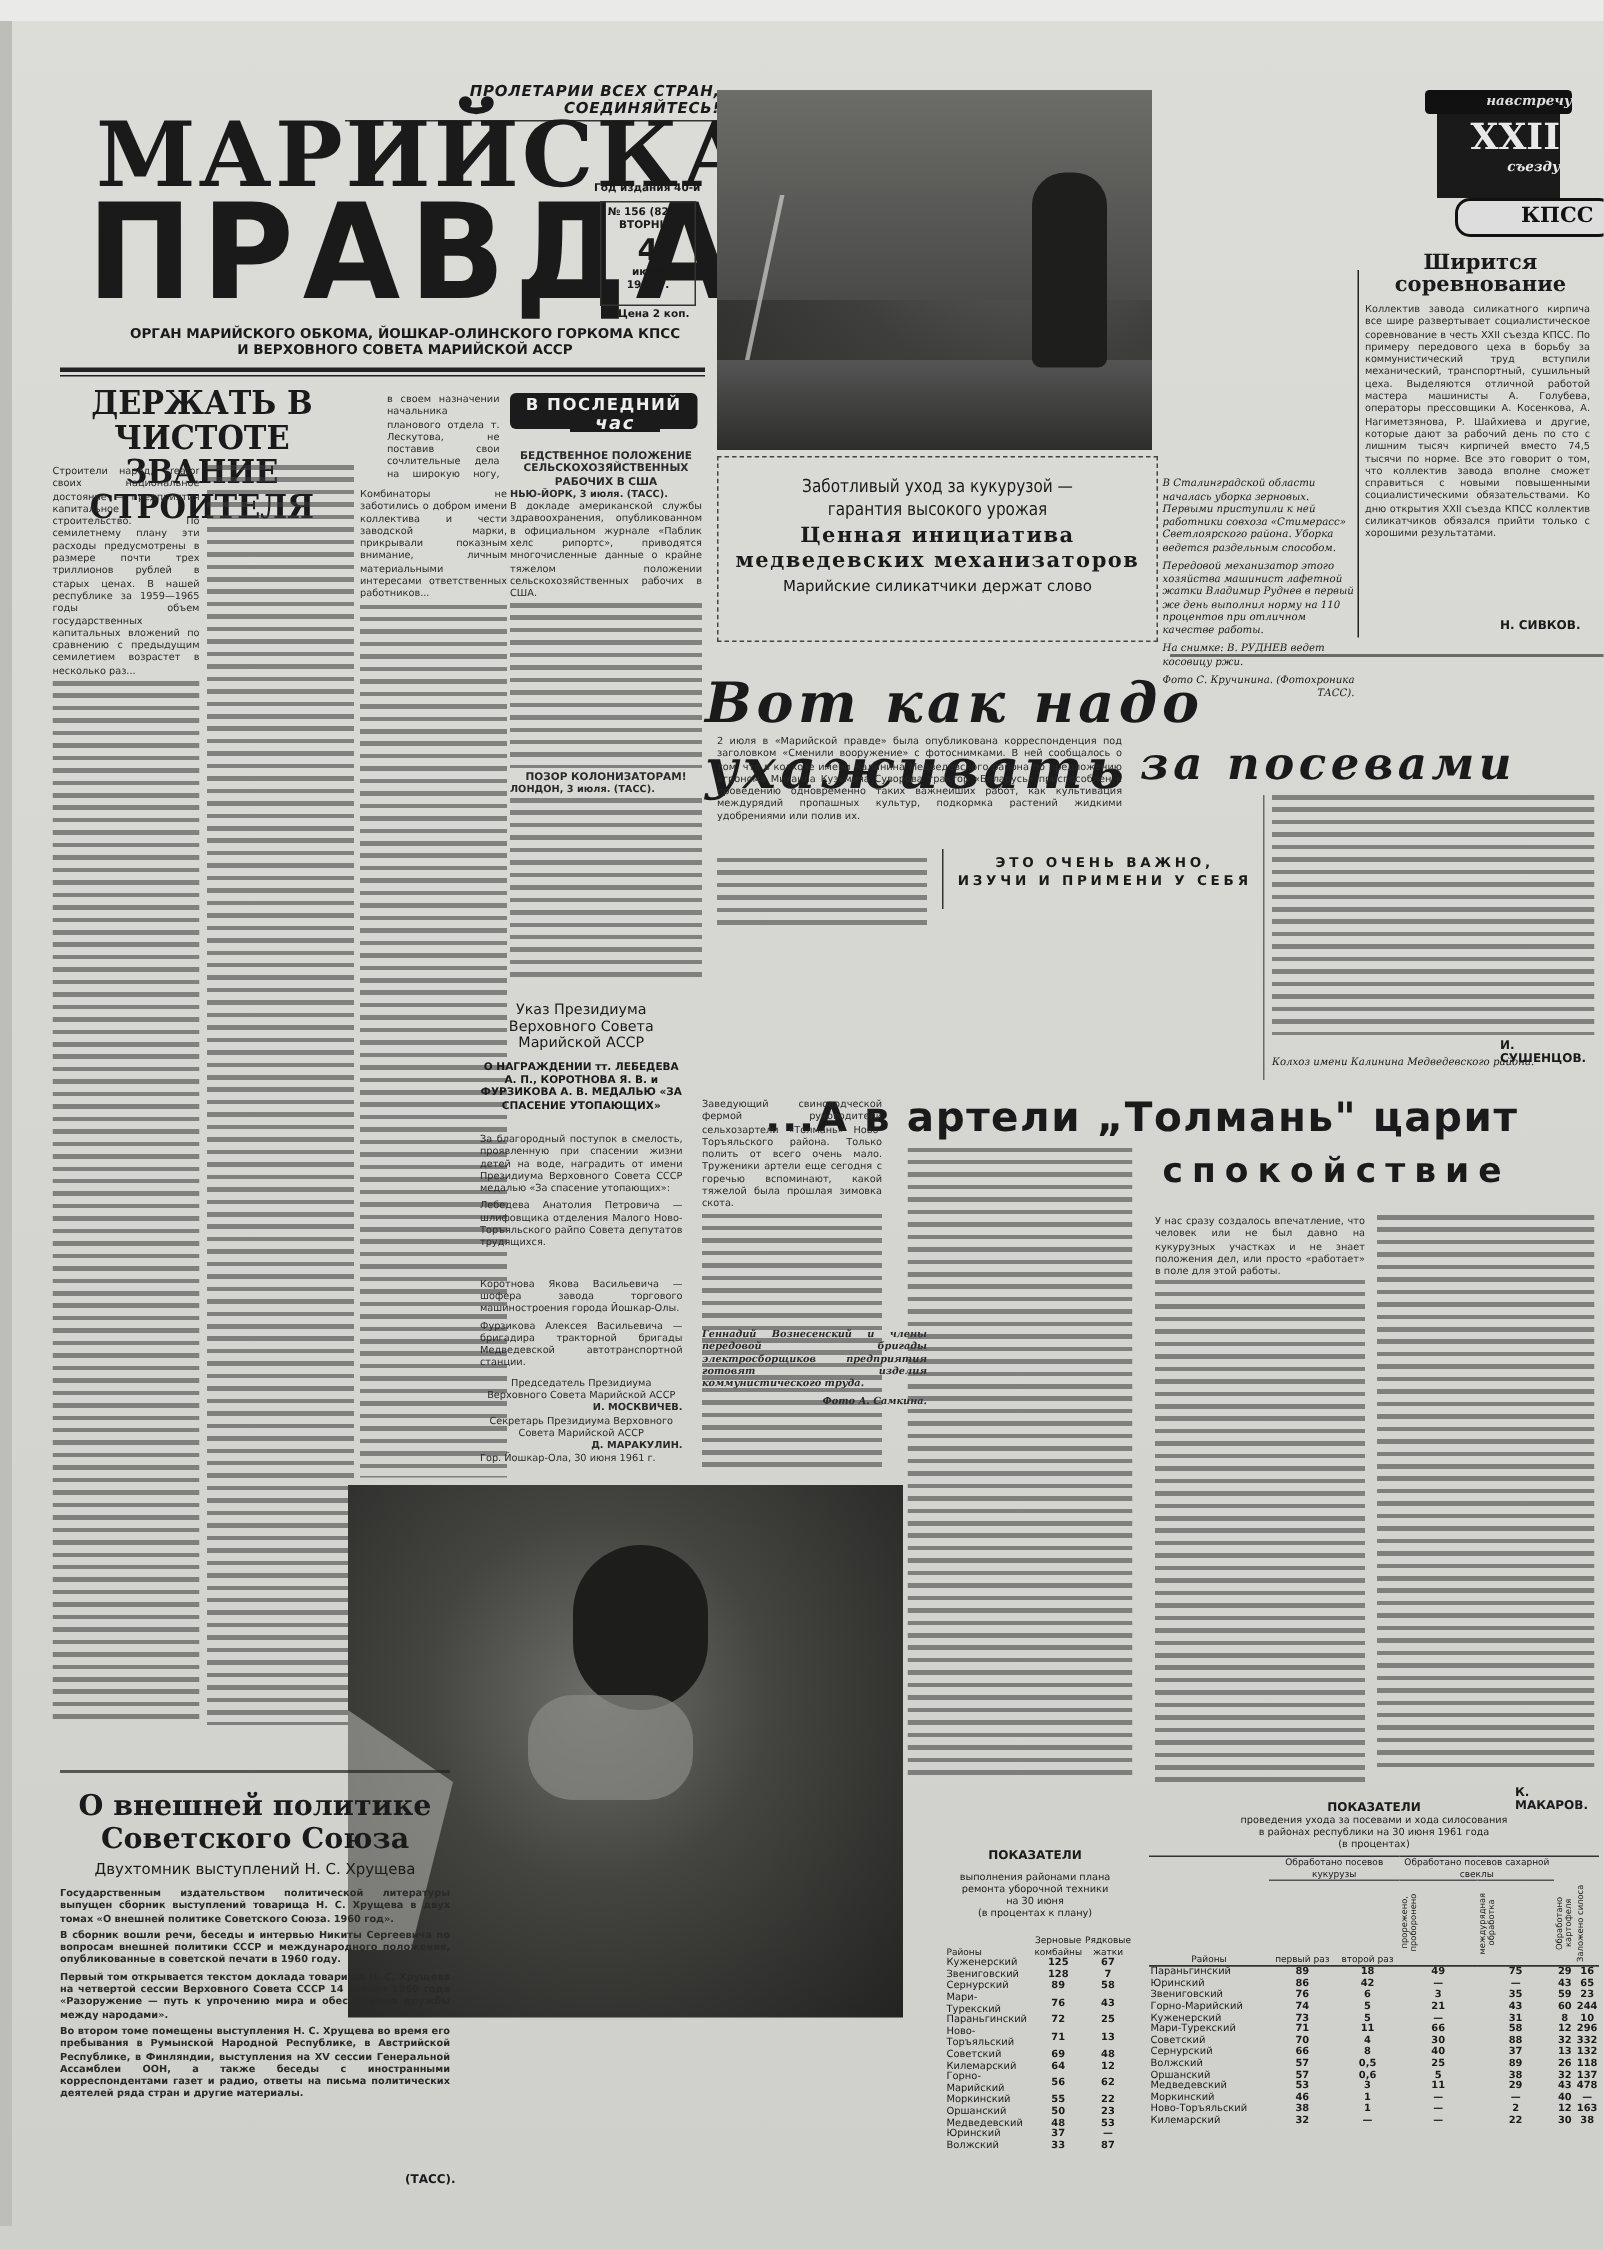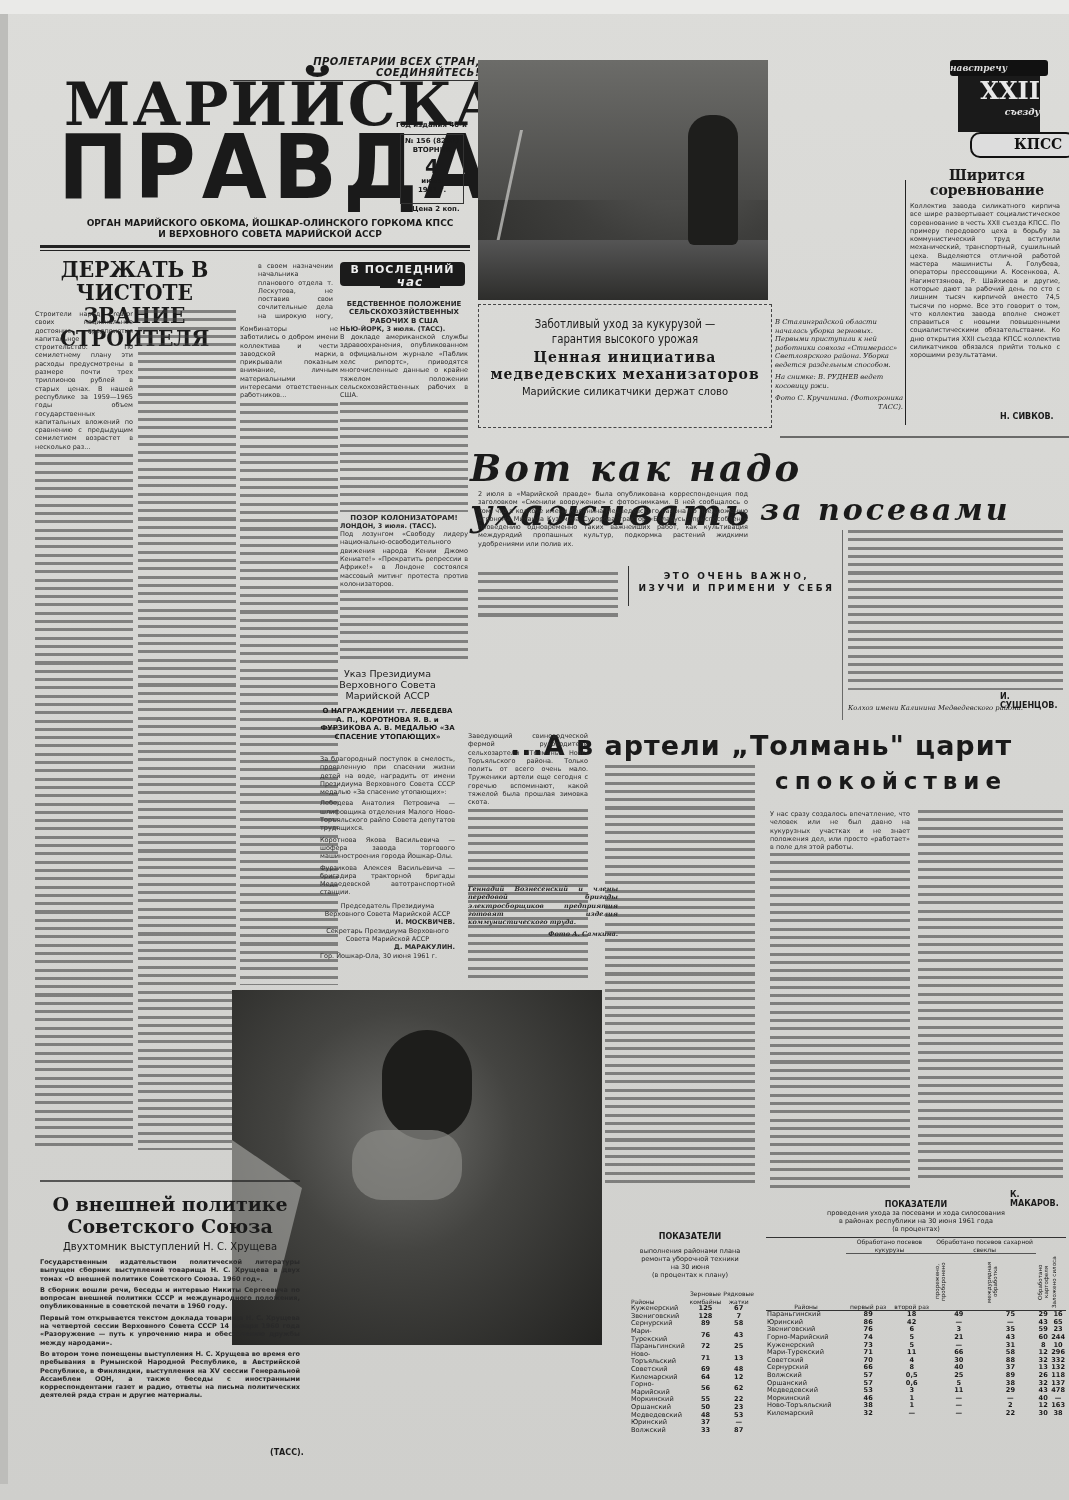--- a/index.html
+++ b/index.html
@@ -28,21 +28,21 @@
            font-family:"DejaVu Sans",sans-serif;font-weight:bold;font-size:11px;text-align:center;line-height:16px;letter-spacing:1px;}
   .lastbox .hour{position:absolute;left:40px;top:14px;width:60px;background:#1b1b1b;color:#eee;font-style:italic;font-size:12px;line-height:12px;}
   .photo-top{left:478px;top:60px;width:290px;height:240px;background:
       radial-gradient(ellipse at 70% 40%,#5a5a58 0%,#3e3e3c 45%,#2a2a28 100%);}
   .photo-top .sky{position:absolute;left:0;top:0;width:290px;height:140px;background:linear-gradient(180deg,#6c6c69,#4a4a48);}
   .photo-top .machine{position:absolute;left:30px;top:70px;width:180px;height:110px;border:3px solid #cfcfcc;border-top:none;border-right:none;transform:skewX(-12deg);opacity:.7;}
   .photo-top .field{position:absolute;left:0;top:180px;width:290px;height:60px;background:linear-gradient(180deg,#555,#2d2d2b);}
   .photo-top .man{position:absolute;left:210px;top:55px;width:50px;height:130px;background:#1e1e1c;border-radius:22px 22px 6px 6px;}
   .caption-r{left:775px;top:318px;width:128px;font-family:"DejaVu Serif",serif;font-style:italic;font-size:6.8px;line-height:8.5px;}
   .emblem{left:940px;top:60px;width:118px;height:96px;}
-  .emblem .ribbon{position:absolute;left:10px;top:0;width:98px;height:16px;background:#111;color:#ddd;border-radius:3px;font-family:"DejaVu Serif",serif;font-style:italic;font-weight:bold;font-size:9px;text-align:left;line-height:16px;}
+  .emblem .ribbon{position:absolute;left:10px;top:0;width:98px;height:16px;background:#111;color:#ddd;border-radius:3px;font-family:"DejaVu Serif",serif;font-style:italic;font-weight:bold;font-size:9px;text-align:right;line-height:16px;}
   .emblem .flag{position:absolute;left:18px;top:16px;width:82px;height:56px;background:#1a1a1a;color:#e8e8e8;text-align:right;font-family:"DejaVu Serif",serif;font-weight:bold;}
   .emblem .flag .xxii{font-size:24px;line-height:30px;display:block;}
   .emblem .flag .sub{font-size:9px;line-height:12px;display:block;font-style:italic;}
   .emblem .kpss{position:absolute;left:30px;top:72px;width:60px;height:22px;border:2px solid #111;border-radius:10px;background:#ddd;color:#111;font-family:"DejaVu Serif",serif;font-weight:bold;font-size:14px;text-align:left;line-height:20px;padding-left:42px;}
   .compet{left:912px;top:168px;width:150px;text-align:center;font-family:"DejaVu Serif",serif;font-weight:bold;font-size:14px;line-height:15px;}
   .corn-box{left:478px;top:304px;width:292px;height:122px;border:1px dashed #444;text-align:center;}
   .corn-box .l1{font-family:"DejaVu Sans",sans-serif;font-size:12px;line-height:15px;margin-top:12px;transform:scaleX(.85);}
   .corn-box .l2{font-family:"DejaVu Serif",serif;font-weight:bold;font-size:14px;line-height:17px;margin-top:2px;letter-spacing:1px;}
   .corn-box .l3{font-family:"DejaVu Sans",sans-serif;font-size:10px;line-height:14px;margin-top:2px;}
   .big-head{left:470px;top:446px;width:600px;font-family:"DejaVu Serif",serif;font-style:italic;font-weight:bold;font-size:37px;letter-spacing:3px;}
@@ -122,50 +122,50 @@
     <span>В ПОСЛЕДНИЙ</span>
     <span class="hour">час</span>
   </div>
   <div class="abs textcol" style="left:340px;top:300px;width:128px;height:360px;">
     <div style="text-align:center;font-weight:bold;font-size:7px;">БЕДСТВЕННОЕ ПОЛОЖЕНИЕ СЕЛЬСКОХОЗЯЙСТВЕННЫХ РАБОЧИХ В США</div>
     <div style="font-weight:bold;">НЬЮ-ЙОРК, 3 июля. (ТАСС).</div>
     <div>В докладе американской службы здравоохранения, опубликованном в официальном журнале «Паблик хелс рипортс», приводятся многочисленные данные о крайне тяжелом положении сельскохозяйственных рабочих в США.</div>
     <div class="filler" style="height:110px;margin:2px 0;"></div>
     <div style="text-align:center;font-weight:bold;font-size:7px;">ПОЗОР КОЛОНИЗАТОРАМ!</div>
     <div style="font-weight:bold;">ЛОНДОН, 3 июля. (ТАСС).</div>
-    <div>Под лозунгом «Свободу лидеру национально-освободительного движения народа Кении Джомо Кениате!» «Прекратить репрессии в Африке!» в Лондоне состоялся массовый митинг протеста против колонизаторов.</div>
     <div class="filler" style="height:120px;margin-top:2px;"></div>
   </div>
 
   <div class="abs ukaz">
     <div class="t">Указ Президиума</div>
     <div class="t">Верховного Совета</div>
     <div class="t">Марийской АССР</div>
     <div class="s">О НАГРАЖДЕНИИ тт. ЛЕБЕДЕВА А. П., КОРОТНОВА Я. В. и ФУРЗИКОВА А. В. МЕДАЛЬЮ «ЗА СПАСЕНИЕ УТОПАЮЩИХ»</div>
   </div>
   <div class="abs textcol" style="left:320px;top:755px;width:135px;height:230px;">
     <div>За благородный поступок в смелость, проявленную при спасении жизни детей на воде, наградить от имени Президиума Верховного Совета СССР медалью «За спасение утопающих»:</div>
     <div style="margin-top:3px;">Лебедева Анатолия Петровича — шлифовщика отделения Малого Ново-Торъяльского райпо Совета депутатов трудящихся.</div>
-    <div style="margin-top:3px;">Коротнова Якова Васильевича — шофера завода торгового машиностроения города Йошкар-Олы.</div>
+    <div style="margin-top:19px;">Коротнова Якова Васильевича — шофера завода торгового машиностроения города Йошкар-Олы.</div>
     <div style="margin-top:3px;">Фурзикова Алексея Васильевича — бригадира тракторной бригады Медведевской автотранспортной станции.</div>
     <div style="margin-top:5px;text-align:center;">Председатель Президиума Верховного Совета Марийской АССР</div>
     <div style="text-align:right;font-weight:bold;">И. МОСКВИЧЕВ.</div>
     <div style="text-align:center;">Секретарь Президиума Верховного Совета Марийской АССР</div>
     <div style="text-align:right;font-weight:bold;">Д. МАРАКУЛИН.</div>
     <div>Гор. Йошкар-Ола, 30 июня 1961 г.</div>
   </div>
 
   <div class="abs photo-top">
     <div class="sky"></div>
     <div class="machine"></div>
     <div class="field"></div>
     <div class="man"></div>
   </div>
   <div class="abs caption-r">
     <div>В Сталинградской области началась уборка зерновых. Первыми приступили к ней работники совхоза «Стимерасс» Светлоярского района. Уборка ведется раздельным способом.</div>
+    <div style="margin-top:4px;">Передовой механизатор этого хозяйства машинист лафетной жатки Владимир Руднев в первый же день выполнил норму на 110 процентов при отличном качестве работы.</div>
     <div style="margin-top:4px;">На снимке: В. РУДНЕВ ведет косовицу ржи.</div>
     <div style="margin-top:4px;text-align:right;">Фото С. Кручинина. (Фотохроника ТАСС).</div>
   </div>
 
   <div class="abs emblem">
     <div class="ribbon">навстречу</div>
     <div class="flag">
       <span class="xxii">XXII</span>
       <span class="sub">съезду</span>
     </div>

